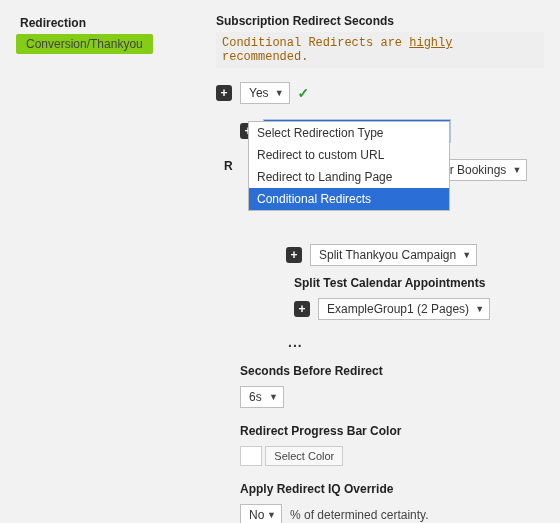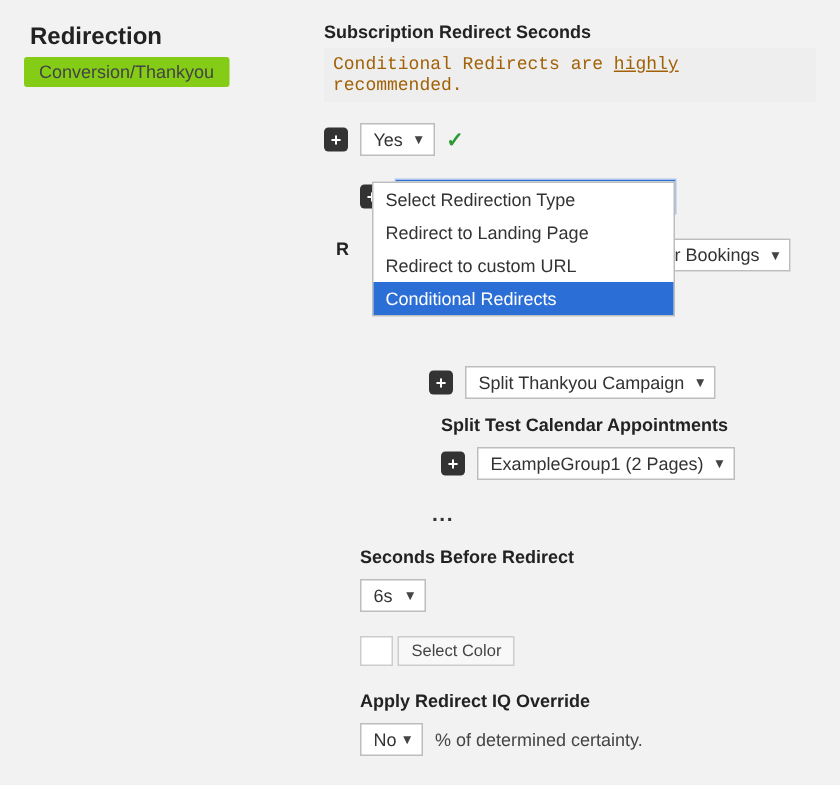--- a/index.html
+++ b/index.html
@@ -16,21 +16,21 @@
   .wrap {
     display: flex;
     padding: 14px 16px;
   }
   .left-col {
     width: 180px;
     flex-shrink: 0;
   }
   .left-title {
     font-weight: bold;
-    font-size: 16px;
+    font-size: 12px;
     color: #222;
     margin: 2px 0 4px 4px;
   }
   .sub-nav {
     background: #84cc16;
     color: #444;
     padding: 3px 10px;
     font-size: 12px;
     border-radius: 2px;
     display: inline-block;
@@ -192,22 +192,22 @@
       <span class="plus-btn">+</span>
       <span class="select open" style="width:186px;">
         <span>Conditional Redirects</span>
         <span class="caret">▼</span>
       </span>
     </div>
 
     
     <div class="dropdown-panel">
       <div class="dd-item">Select Redirection Type</div>
+      <div class="dd-item">Redirect to custom URL</div>
       <div class="dd-item">Redirect to Landing Page</div>
-      <div class="dd-item">Redirect to custom URL</div>
       <div class="dd-item hl">Conditional Redirects</div>
     </div>
 
     
     <div class="floated-row" style="left:28px; top:145px;">
       <span class="label-partial">R</span>
     </div>
     <div class="floated-row" style="left:240px; top:145px;justify-content:flex-end;">
        <span class="select" style="padding-left:6px;">
           <span>ar Bookings</span>
@@ -243,20 +243,21 @@
 
     <div class="subsection">
       <div class="sub-title">Seconds Before Redirect</div>
       <span class="select" style="width:44px;">
         <span>6s</span>
         <span class="caret">▼</span>
       </span>
     </div>
 
     <div class="subsection">
+      <div class="sub-title">Redirect Progress Bar Color</div>
       <span class="color-swatch"></span>
       <span class="btn">Select Color</span>
     </div>
 
     <div class="subsection">
       <div class="sub-title">Apply Redirect IQ Override</div>
       <div class="row" style="margin:0;">
         <span class="select" style="width:42px;">
           <span>No</span>
           <span class="caret">▼</span>

